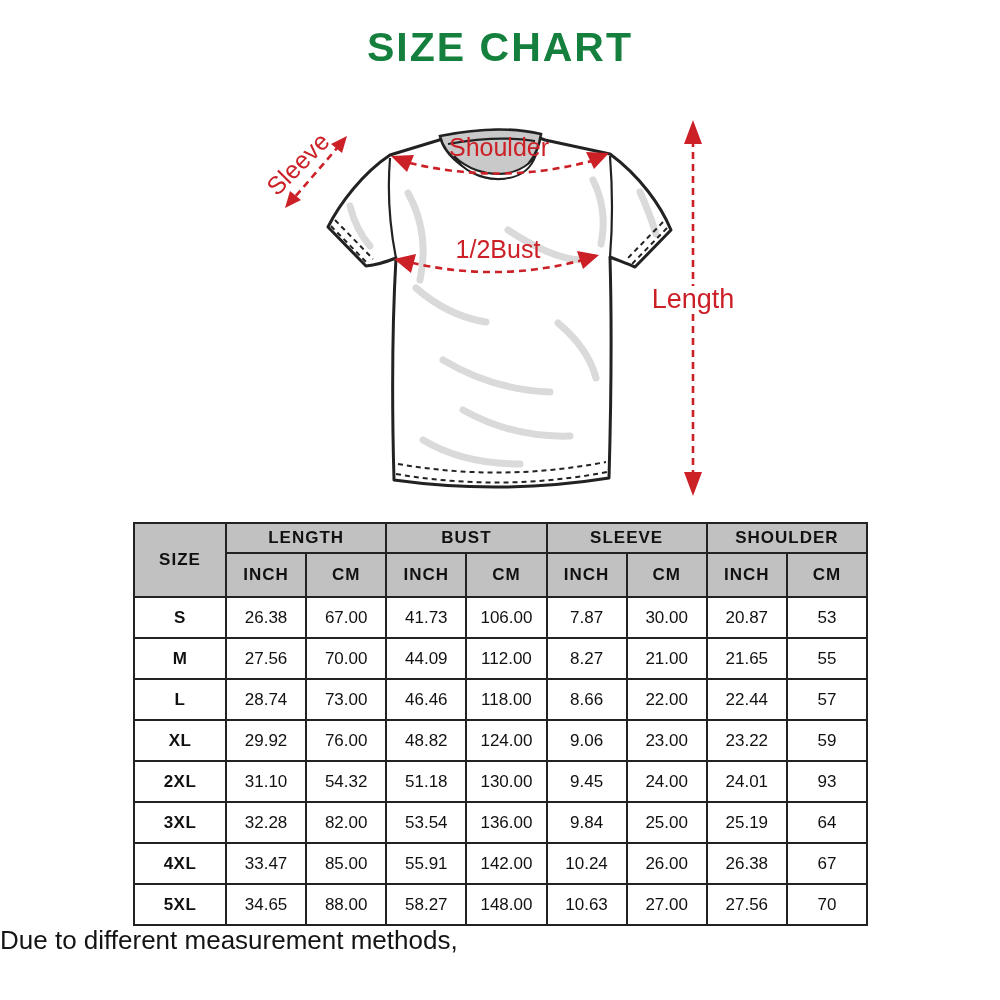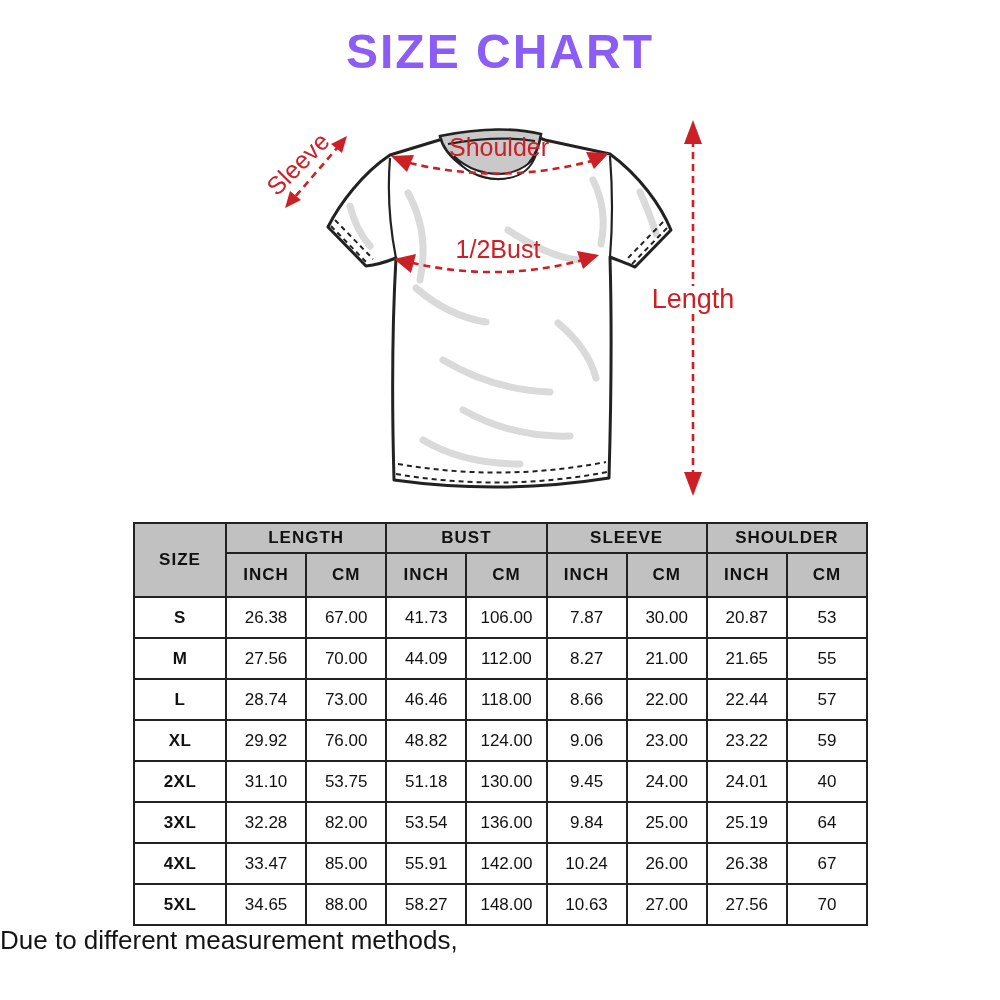--- a/index.html
+++ b/index.html
@@ -2,21 +2,21 @@
 <html><head>
 <meta charset="utf-8">
 <style>
   html,body{margin:0;padding:0;background:#ffffff;}
   .page{
     position:relative;width:1000px;height:1000px;background:#ffffff;
     font-family:"Liberation Sans",sans-serif;overflow:hidden;
   }
   .title{
     position:absolute;top:24px;left:0;width:100%;text-align:center;
-    font-size:48px;font-weight:900;letter-spacing:2px;color:#8b5cf6;
+    font-size:41px;font-weight:900;letter-spacing:2px;color:#15803d;
   }
   .diagram{position:absolute;left:258px;top:108px;}
 
   
   .size-table{
     position:absolute;left:133px;top:522px;width:735px;
     border-collapse:collapse;table-layout:fixed;color:#111;
   }
   .size-table th,.size-table td{
     border:2px solid #222222;text-align:center;vertical-align:middle;
@@ -197,27 +197,27 @@
         <td>48.82</td>
         <td>124.00</td>
         <td>9.06</td>
         <td>23.00</td>
         <td>23.22</td>
         <td>59</td>
       </tr>
       <tr>
         <th>2XL</th>
         <td>31.10</td>
-        <td>53.75</td>
+        <td>54.32</td>
         <td>51.18</td>
         <td>130.00</td>
         <td>9.45</td>
         <td>24.00</td>
         <td>24.01</td>
-        <td>40</td>
+        <td>93</td>
       </tr>
       <tr>
         <th>3XL</th>
         <td>32.28</td>
         <td>82.00</td>
         <td>53.54</td>
         <td>136.00</td>
         <td>9.84</td>
         <td>25.00</td>
         <td>25.19</td>

